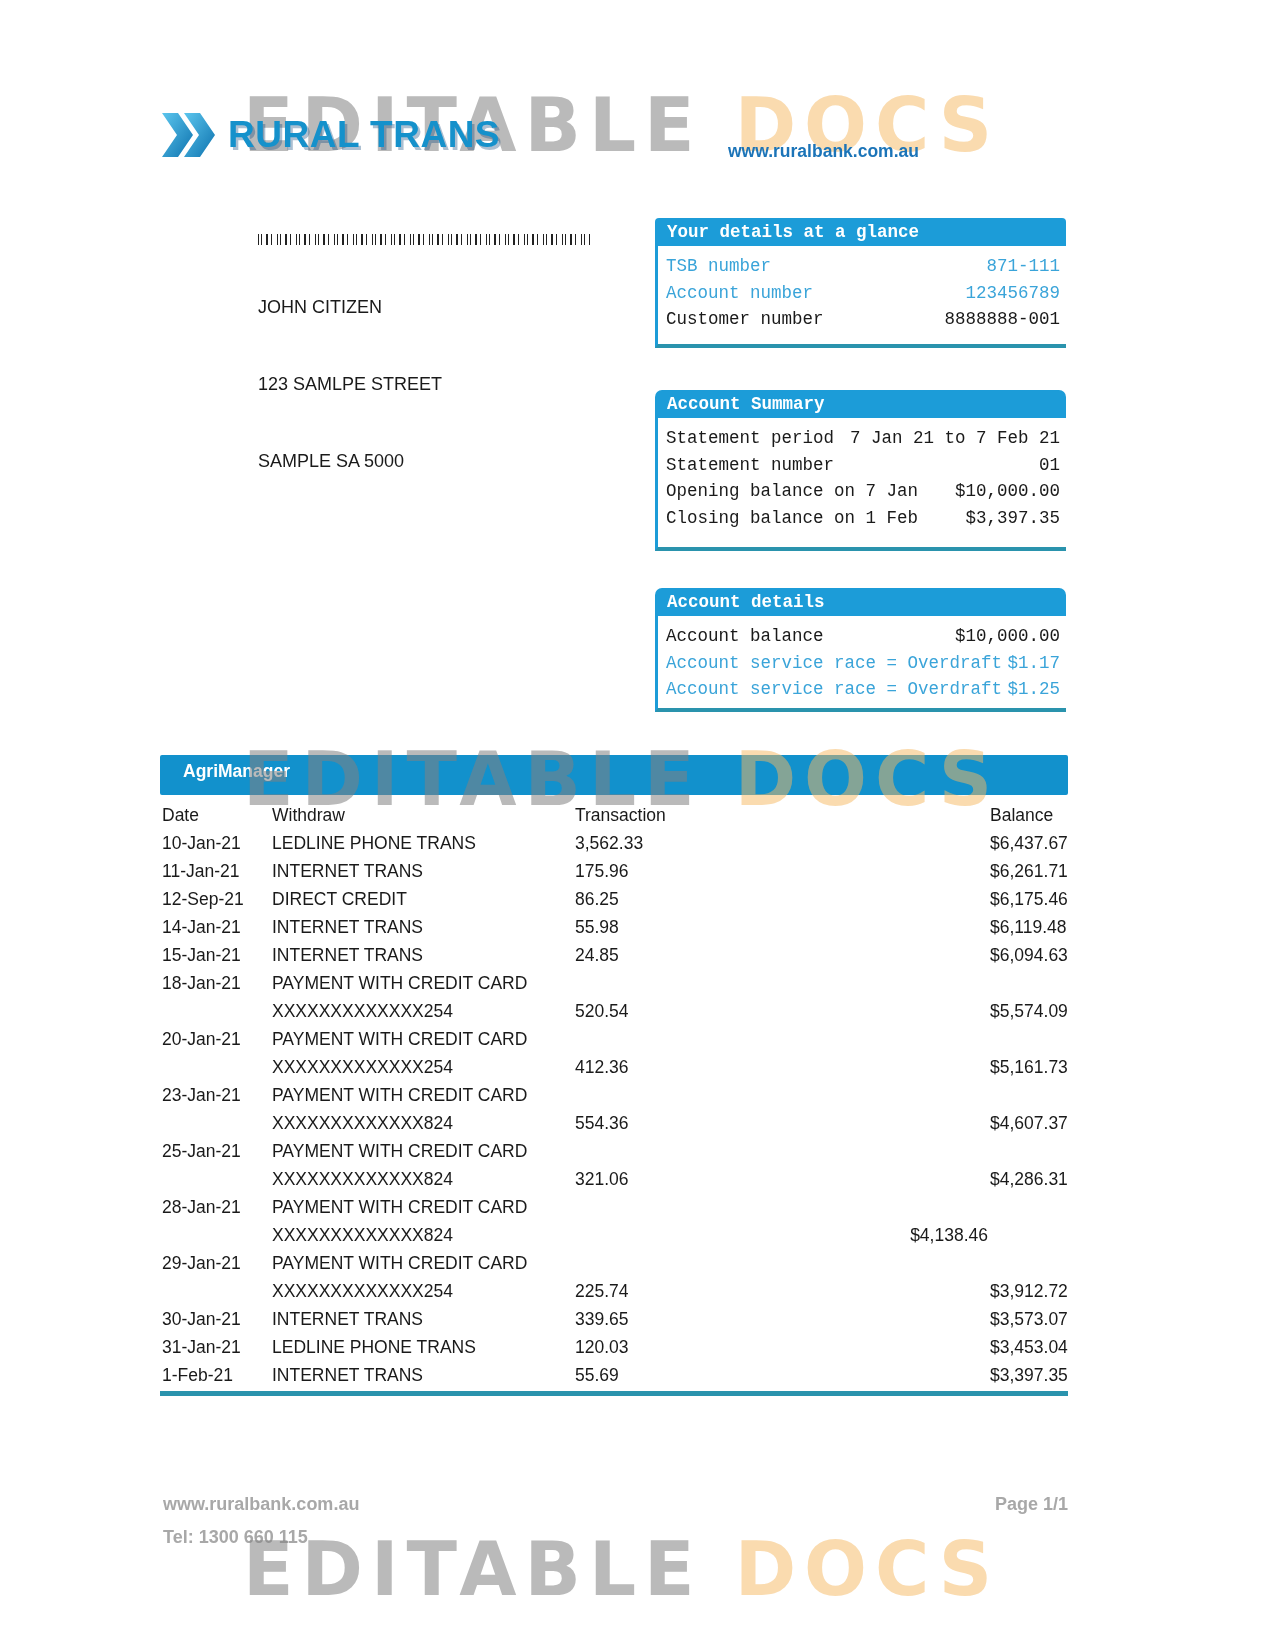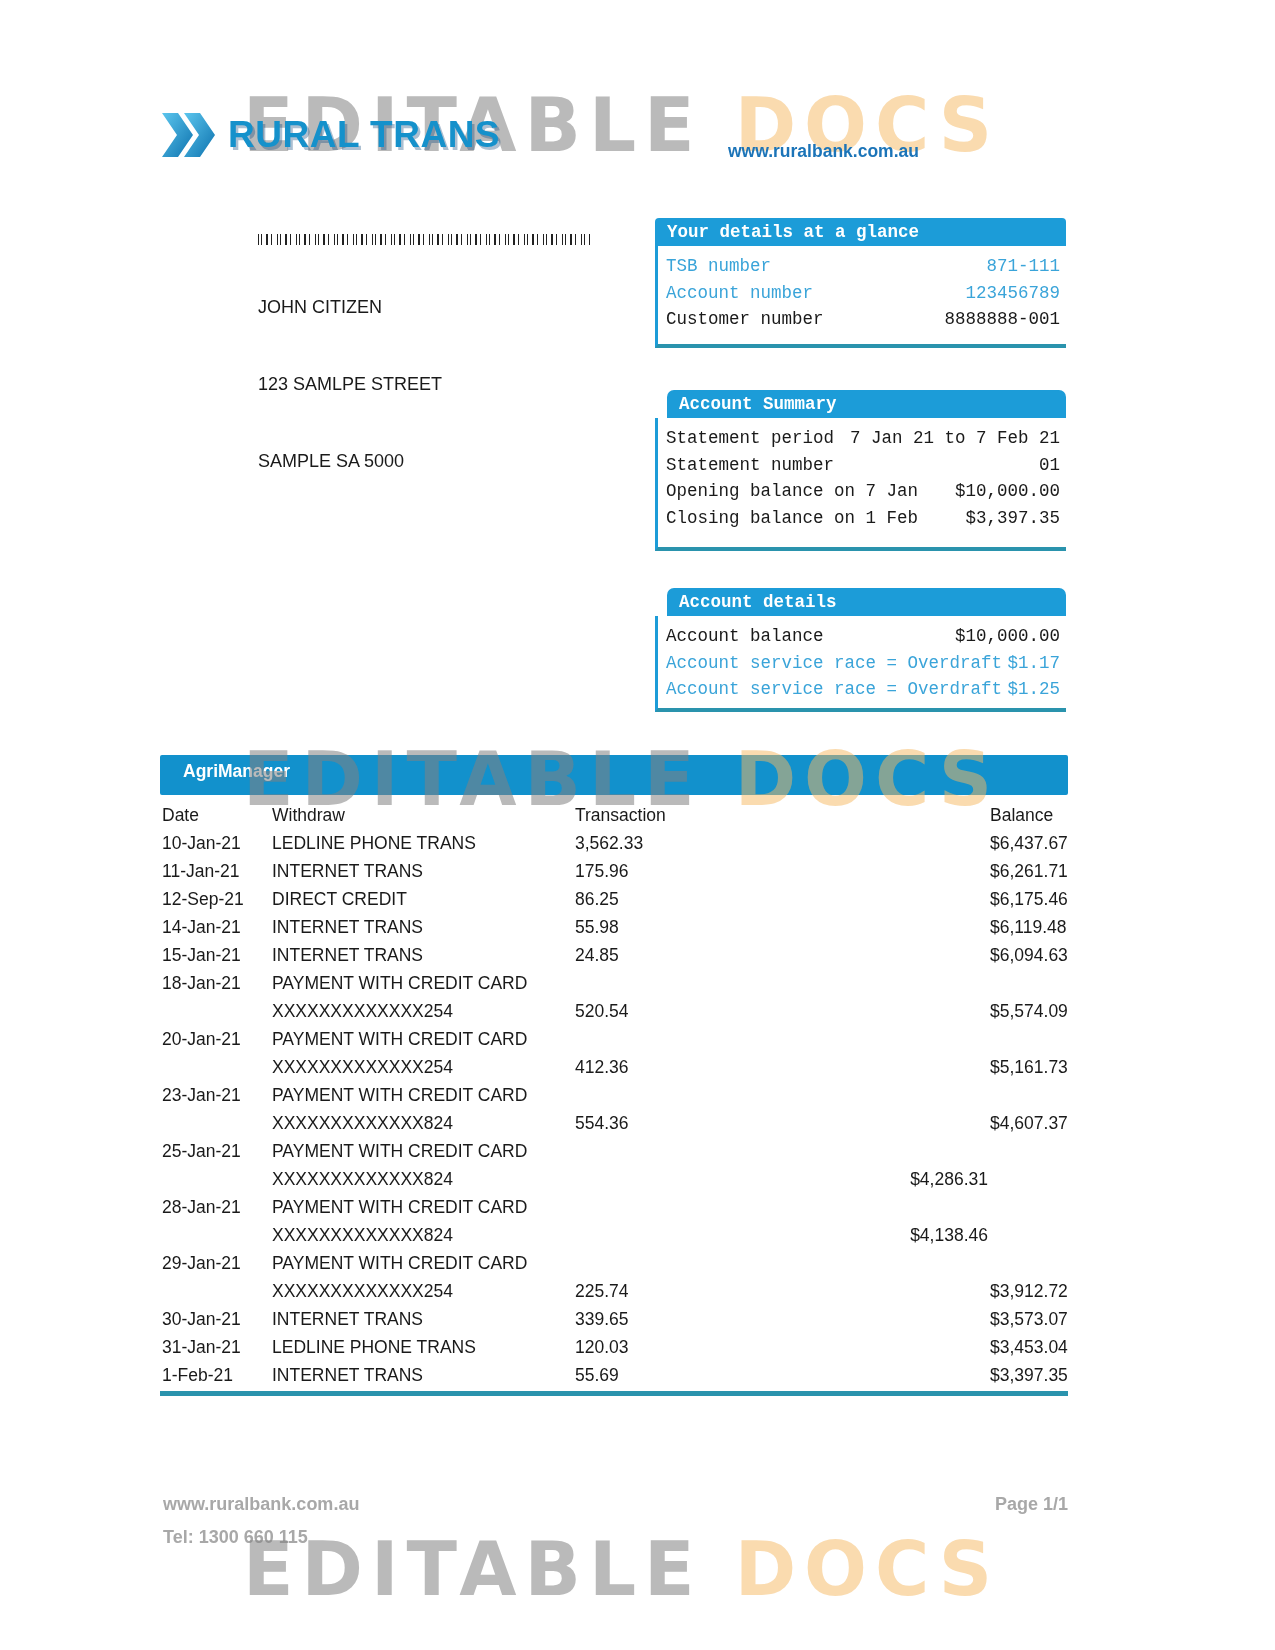--- a/index.html
+++ b/index.html
@@ -44,21 +44,21 @@
   
   .ibox{position:absolute;left:655px;width:411px;z-index:2;font-family:Liberation Mono, monospace;}
   #box-details{top:218px;}
   #box-summary{top:390px;}
   #box-account{top:588px;}
   .ibox-header{
     height:28px;line-height:28px;background:var(--accent,#1c9cd8);
     color:#fff;font-weight:bold;font-size:17.5px;padding-left:12px;
     border-radius:4px 4px 0 0;
   }
-  .ibox-header.inset{margin-left:12px;border-radius:7px 7px 0 0;}
+  .ibox-header.inset{margin-left:0;border-radius:7px 7px 0 0;}
   .ibox-body{
     border-left:3.5px solid var(--accent,#1c9cd8);
     border-bottom:4.5px solid var(--teal,#2a93ad);
     padding-top:7px;
   }
   #box-details .ibox-body{height:91px;}
   #box-summary .ibox-body{height:122px;}
   #box-account .ibox-body{height:85px;}
   .brow{display:flex;justify-content:space-between;font-size:17.5px;line-height:26.5px;padding:0 6px 0 8px;}
   .brow .b-label{white-space:nowrap;}
@@ -233,20 +233,21 @@
           <div class="tcell c-date"></div>
           <div class="tcell c-name">XXXXXXXXXXXXX824</div>
           <div class="tcell c-withdraw">554.36</div>
           <div class="tcell c-balance">$4,607.37</div>
         </div>
         <div class="trow">
           <div class="tcell c-date">25-Jan-21</div>
           <div class="tcell c-name" style="grid-column: 2 / 5;">PAYMENT WITH CREDIT CARD</div>
           <div class="tcell c-date"></div>
           <div class="tcell c-name">XXXXXXXXXXXXX824</div>
+          <div class="tcell c-withdraw">321.06</div>
           <div class="tcell c-balance">$4,286.31</div>
         </div>
         <div class="trow">
           <div class="tcell c-date">28-Jan-21</div>
           <div class="tcell c-name" style="grid-column: 2 / 5;">PAYMENT WITH CREDIT CARD</div>
           <div class="tcell c-date"></div>
           <div class="tcell c-name">XXXXXXXXXXXXX824</div>
           <div class="tcell c-balance">$4,138.46</div>
         </div>
         <div class="trow">

